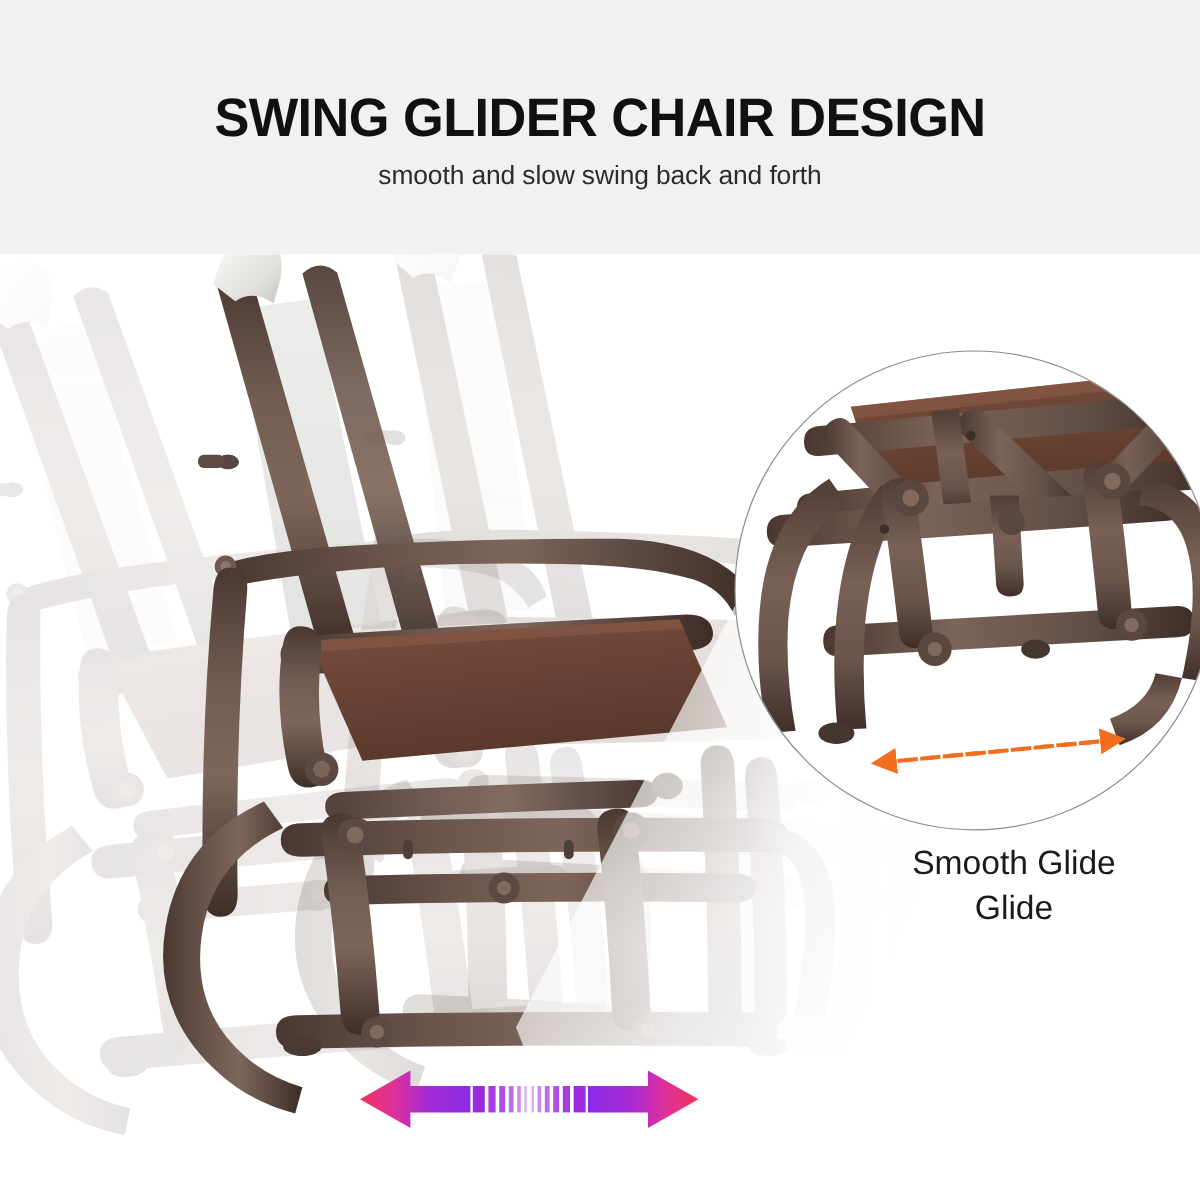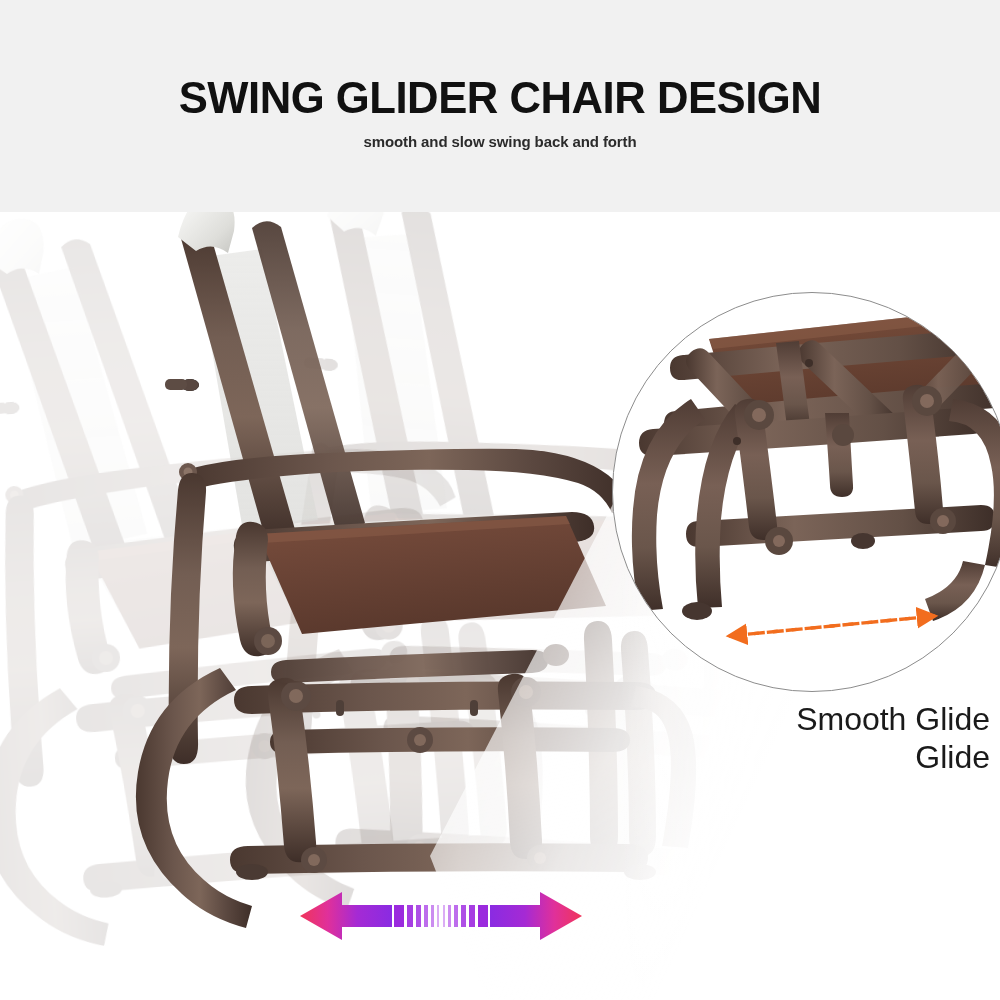--- a/index.html
+++ b/index.html
@@ -20,21 +20,21 @@
     position:absolute;left:0;top:72px;width:1000px;
     text-align:center;
     font-size:45px;font-weight:bold;color:#111111;
     letter-spacing:-0.5px;
     transform:scaleX(0.97);
     white-space:nowrap;
   }
   .subtitle{
     position:absolute;left:0;top:133px;width:1000px;
     text-align:center;
-    font-size:15px;font-weight:bold;color:#2b2b2b;
+    font-size:22px;font-weight:normal;color:#2b2b2b;
     letter-spacing:-0.1px;
     white-space:nowrap;
   }
 
   
   .stage{position:absolute;left:0;top:212px;width:1000px;height:788px;background:#fff;overflow:hidden;}
   .scene{position:absolute;left:0;top:-212px;width:1000px;height:1000px;}
 
   .ghost-a{opacity:.13;}
   .ghost-b{opacity:.17;}
@@ -60,21 +60,21 @@
   .detail-ring{
     position:absolute;left:0;top:0;width:398px;height:398px;
     border:1px solid #8c8c8c;border-radius:50%;
     background:#ffffff;
     overflow:hidden;
   }
   .detail-inner{position:absolute;left:0;top:0;width:398px;height:398px;}
 
   .glide-label{
     position:absolute;left:700px;top:700px;width:290px;
-    text-align:right;font-size:32px;color:#1a1a1a;line-height:38px;
+    text-align:center;font-size:28px;color:#1a1a1a;line-height:38px;
   }
 
   
   .motion-arrows{
     position:absolute;left:296px;top:888px;width:290px;height:56px;
   }
 </style>
 </head>
 <body>
 

